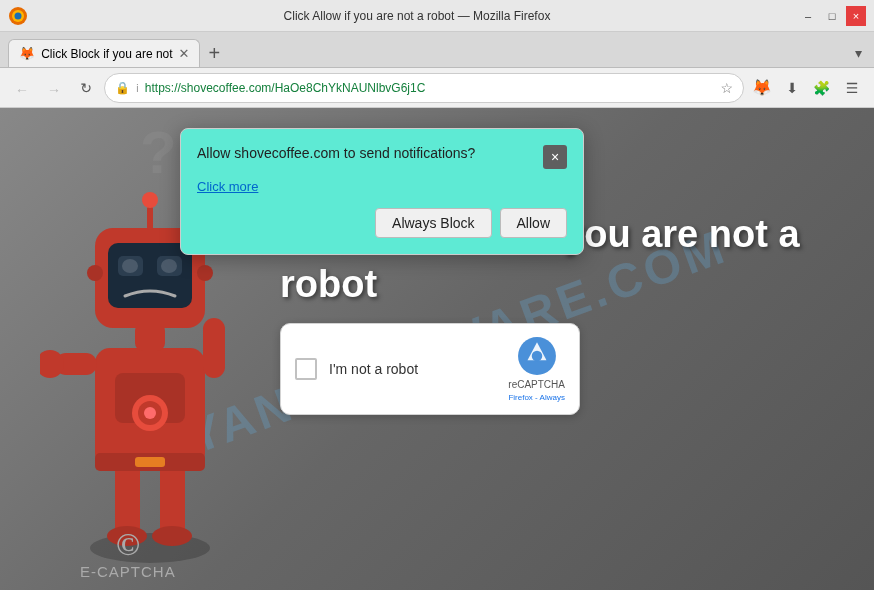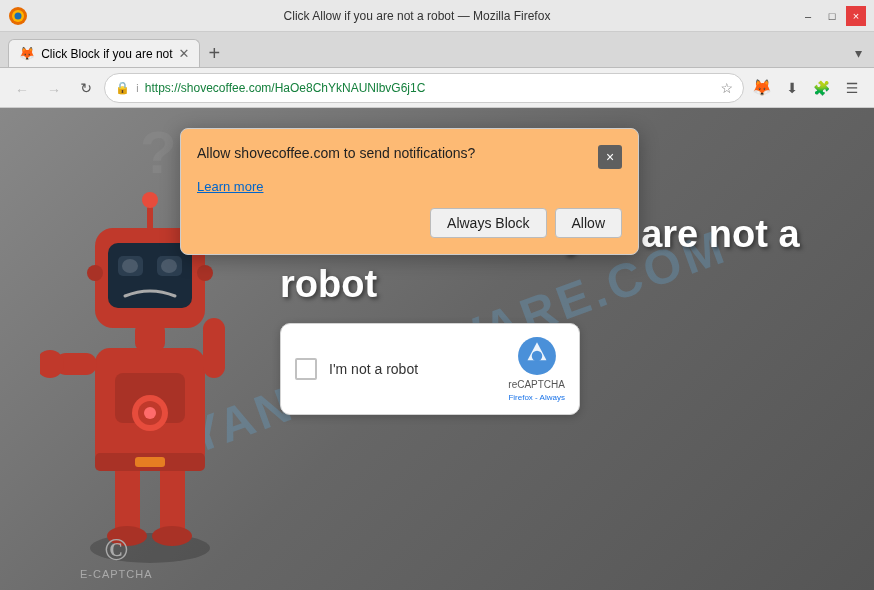--- a/index.html
+++ b/index.html
@@ -157,22 +157,22 @@
       color: #aaa;
       font-size: 11px;
       text-align: center;
     }
 
     
     .notification-popup {
       position: absolute;
       top: 20px;
       left: 180px;
-      width: 459px;
-      background: #fdba74;
+      width: 404px;
+      background: #5eead4;
       border: 1px solid #ccc;
       border-radius: 8px;
       box-shadow: 0 4px 20px rgba(0,0,0,0.3);
       padding: 16px;
       z-index: 100;
     }
     .notification-header {
       display: flex;
       justify-content: space-between;
       align-items: flex-start;
@@ -392,29 +392,29 @@
         <circle cx="110" cy="245" r="6" fill="#ff6b6b"></circle>
       </svg>
     </div>
 
     <div class="page-text-overlay">
       <span style="font-size:38px; color:white; font-weight:bold; text-shadow: 2px 2px 4px rgba(0,0,0,0.5);">Click "Allow" if you are not a robot</span>
     </div>
 
     <div class="bottom-logo">
       <div style="font-size:32px; color:#aaa; font-weight:bold; font-family: Georgia;">©</div>
-      <div style="font-size:11px; color:#aaa; letter-spacing:1px;">E-CAPTCHA</div>
+      <div style="font-size:15px; color:#aaa; letter-spacing:1px;">E-CAPTCHA</div>
     </div>
 
     <div class="notification-popup">
       <div class="notification-header">
         <span class="notification-title">Allow shovecoffee.com to send notifications?</span>
         <button class="notification-close">×</button>
       </div>
-      <a class="learn-more-link">Learn more</a>
+      <a class="learn-more-link">Click more</a>
       <div class="notification-buttons">
         <button class="notif-btn">Always Block</button>
         <button class="notif-btn allow">Allow</button>
       </div>
     </div>
 
     <div class="recaptcha-widget">
       <div class="recaptcha-checkbox-area">
         <div class="recaptcha-checkbox"></div>
         <span class="recaptcha-label">I'm not a robot</span>

